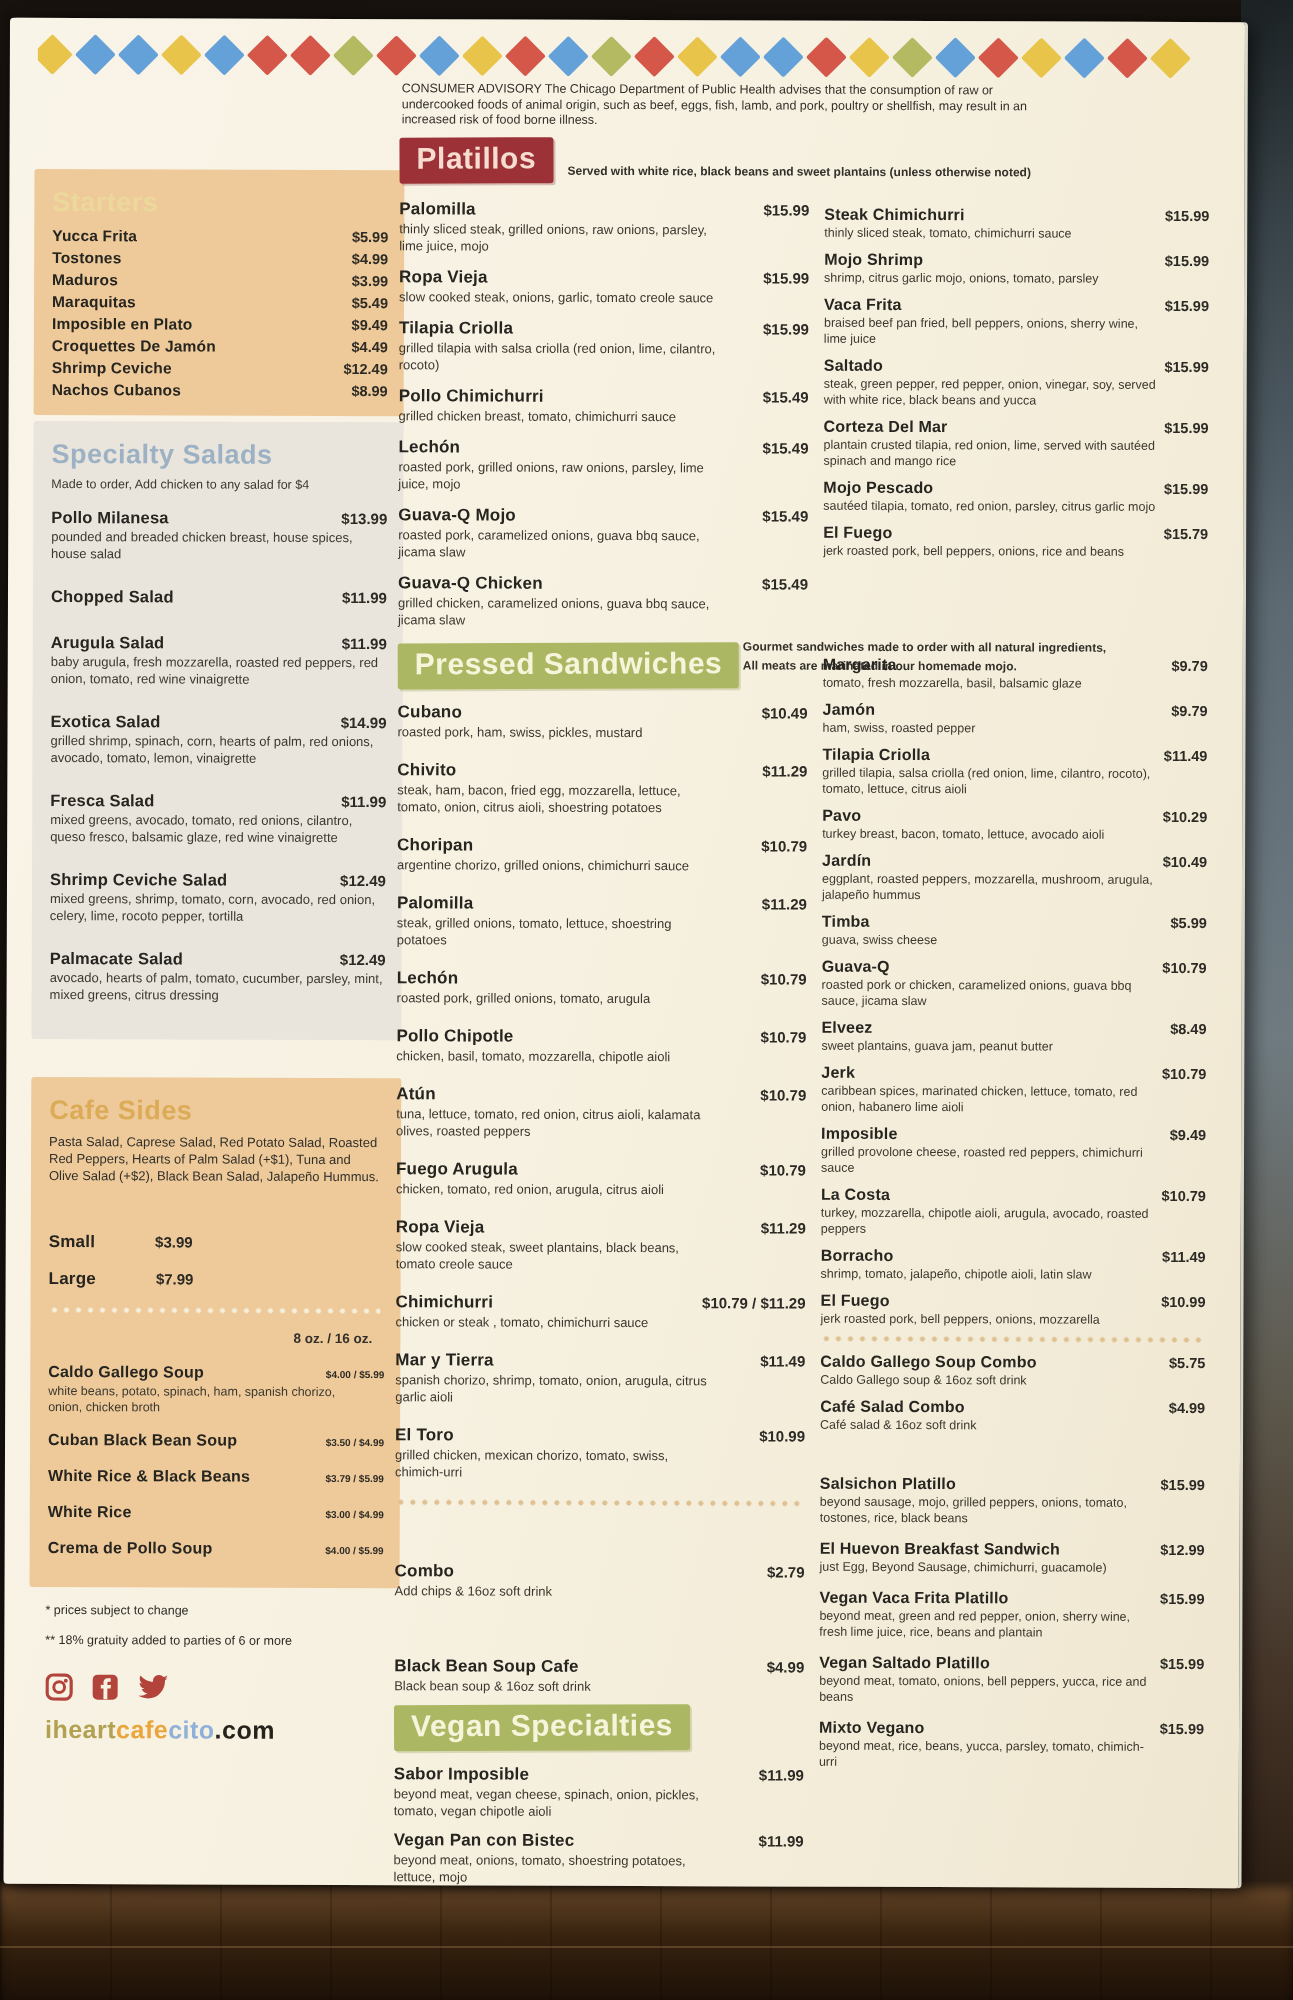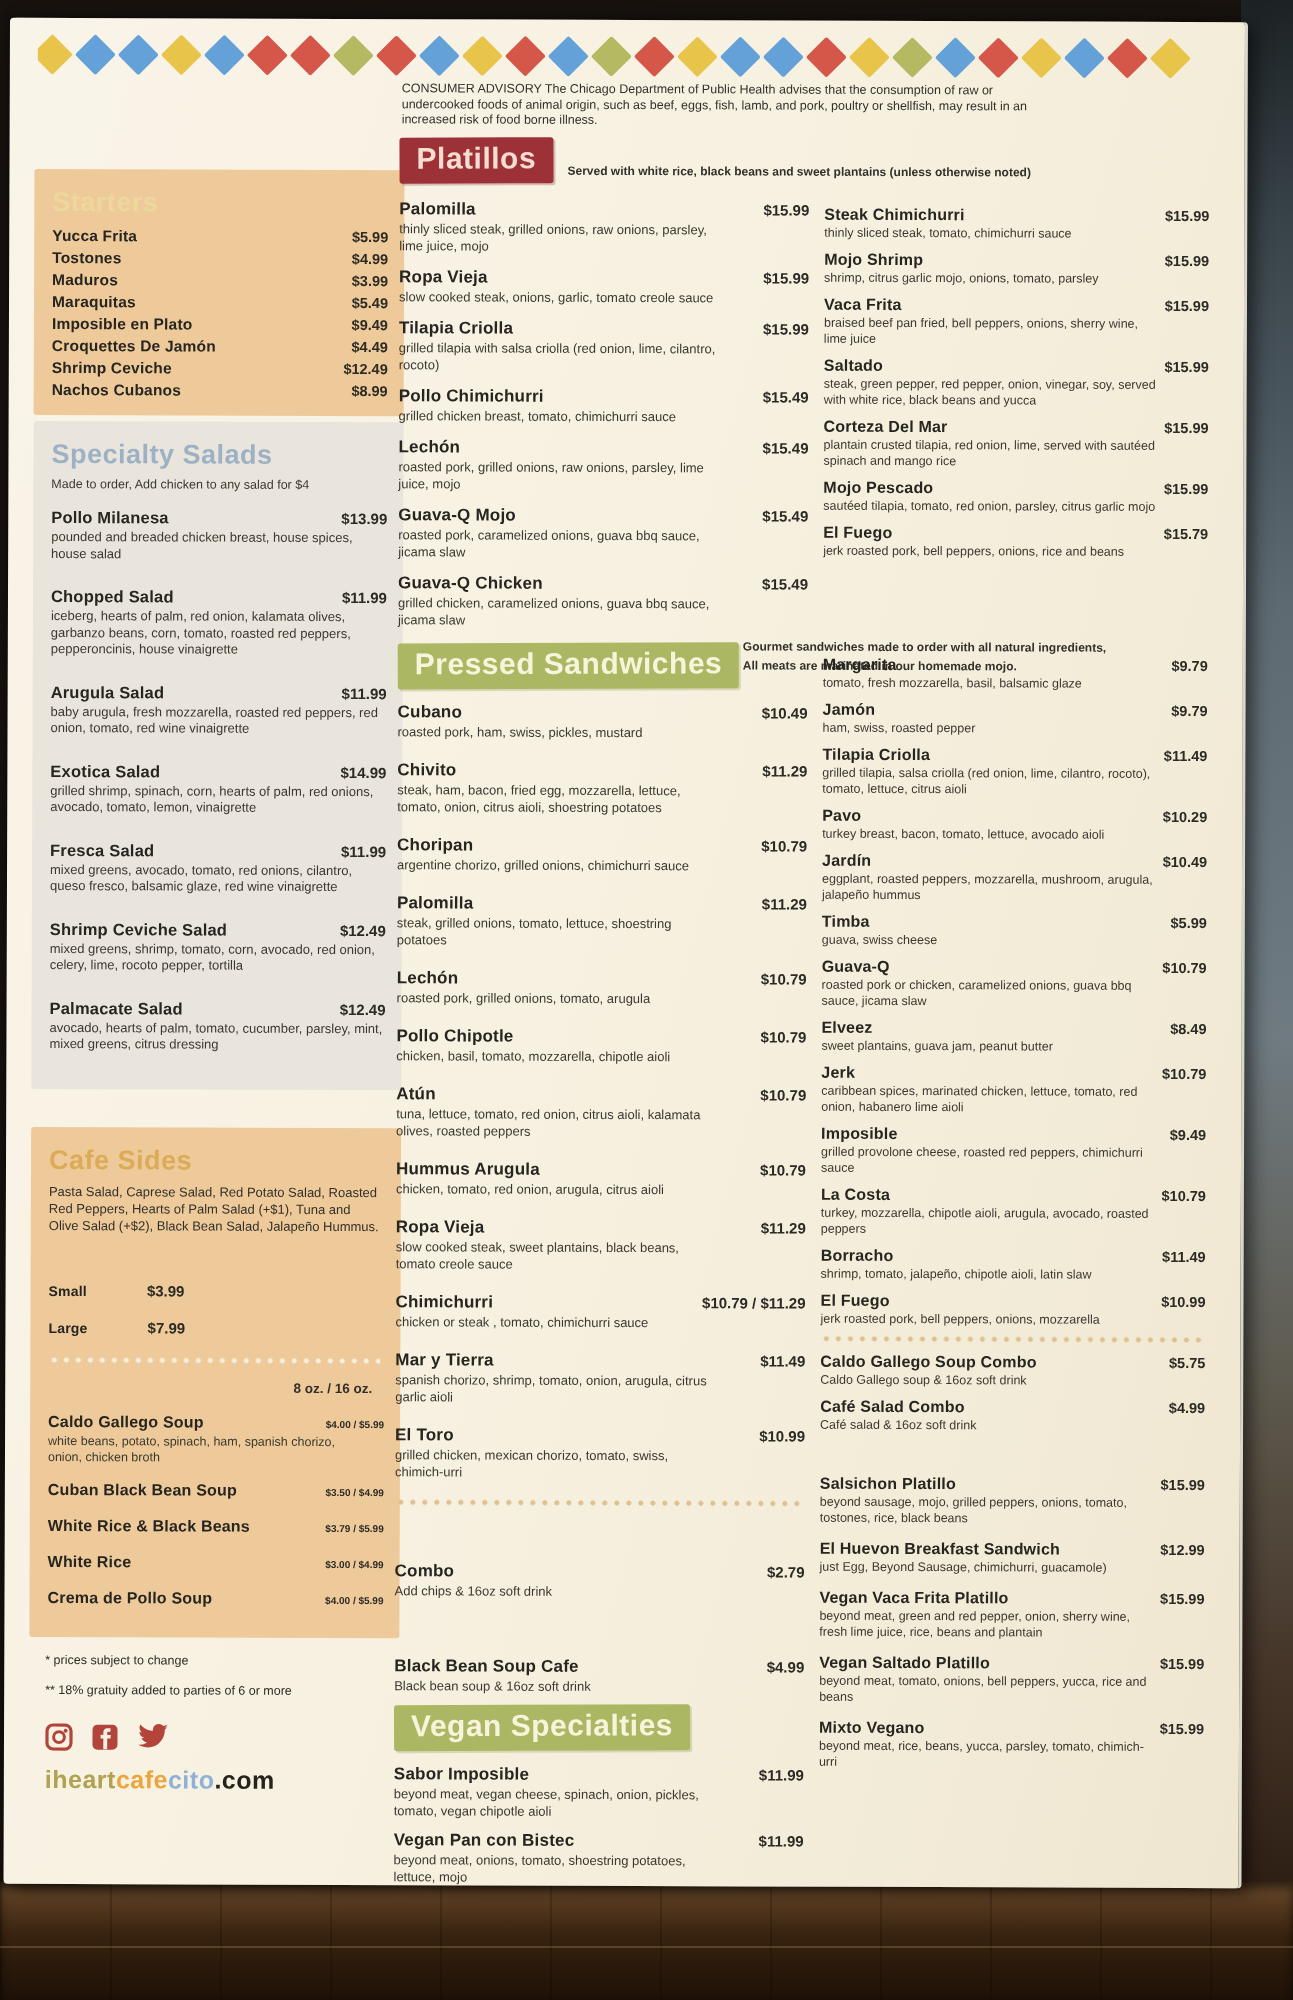--- a/index.html
+++ b/index.html
@@ -64,21 +64,21 @@
   .plain-rows .mi{margin:0;}
   .plain-rows .mi-n{font-size:15.5px;line-height:22px;}
   .plain-rows .mi-p{font-size:14.5px;font-weight:600;}
   .salads-note{font-size:12.5px;color:#3c382f;margin:0 0 14px 0;}
   .panel-gray .mi{margin-bottom:22px;}
   .panel-gray .mi-n{font-size:16.5px;line-height:24px;}
   .panel-gray .mi-d{font-size:13px;line-height:16.5px;max-width:336px;}
   .sides-desc{font-size:13px;line-height:17px;color:#33302a;margin-bottom:46px;max-width:330px;}
   .sizes .mi{margin-bottom:14px;}
   .sizes .mi-h{justify-content:flex-start;gap:52px;}
-  .sizes .mi-n{font-size:14px;}
+  .sizes .mi-n{font-size:17px;}
   .sizes .mi-p{font-size:15px;}
   .dotline{height:8px;margin:16px 4px 16px 0;
     background-image:radial-gradient(circle,#f6efdc 2.3px,rgba(0,0,0,0) 2.8px);
     background-size:12px 8px;background-repeat:repeat-x;background-position:0 50%;}
   .dotline-orange{background-image:radial-gradient(circle,#dfc191 2.3px,rgba(0,0,0,0) 2.8px);margin:8px 0;}
   .oz-header{font-size:13.5px;font-weight:600;color:#33302a;text-align:right;padding-right:12px;margin-bottom:16px;}
   .soups .mi{margin-bottom:14px;}
   .soups .mi-n{font-size:16px;line-height:22px;}
   .soups .mi-p{font-size:10px;}
   .soups .mi-d{font-size:12.5px;line-height:16px;max-width:300px;}
@@ -226,21 +226,20 @@
               <span class="mi-n">Pollo Milanesa</span>
               <span class="mi-p">$13.99</span>
             </div>
             <div class="mi-d">pounded and breaded chicken breast, house spices, house salad</div>
           </div>
           <div class="mi">
             <div class="mi-h">
               <span class="mi-n">Chopped Salad</span>
               <span class="mi-p">$11.99</span>
             </div>
-            <div class="mi-d">iceberg, hearts of palm, red onion, kalamata olives, garbanzo beans, corn, tomato, roasted red peppers, pepperoncinis, house vinaigrette</div>
           </div>
           <div class="mi">
             <div class="mi-h">
               <span class="mi-n">Arugula Salad</span>
               <span class="mi-p">$11.99</span>
             </div>
             <div class="mi-d">baby arugula, fresh mozzarella, roasted red peppers, red onion, tomato, red wine vinaigrette</div>
           </div>
           <div class="mi">
             <div class="mi-h">
@@ -469,21 +468,21 @@
           </div>
           <div class="mi">
             <div class="mi-h">
               <span class="mi-n">Atún</span>
               <span class="mi-p">$10.79</span>
             </div>
             <div class="mi-d">tuna, lettuce, tomato, red onion, citrus aioli, kalamata olives, roasted peppers</div>
           </div>
           <div class="mi">
             <div class="mi-h">
-              <span class="mi-n">Hummus Arugula</span>
+              <span class="mi-n">Fuego Arugula</span>
               <span class="mi-p">$10.79</span>
             </div>
             <div class="mi-d">chicken, tomato, red onion, arugula, citrus aioli</div>
           </div>
           <div class="mi">
             <div class="mi-h">
               <span class="mi-n">Ropa Vieja</span>
               <span class="mi-p">$11.29</span>
             </div>
             <div class="mi-d">slow cooked steak, sweet plantains, black beans, tomato creole sauce</div>

